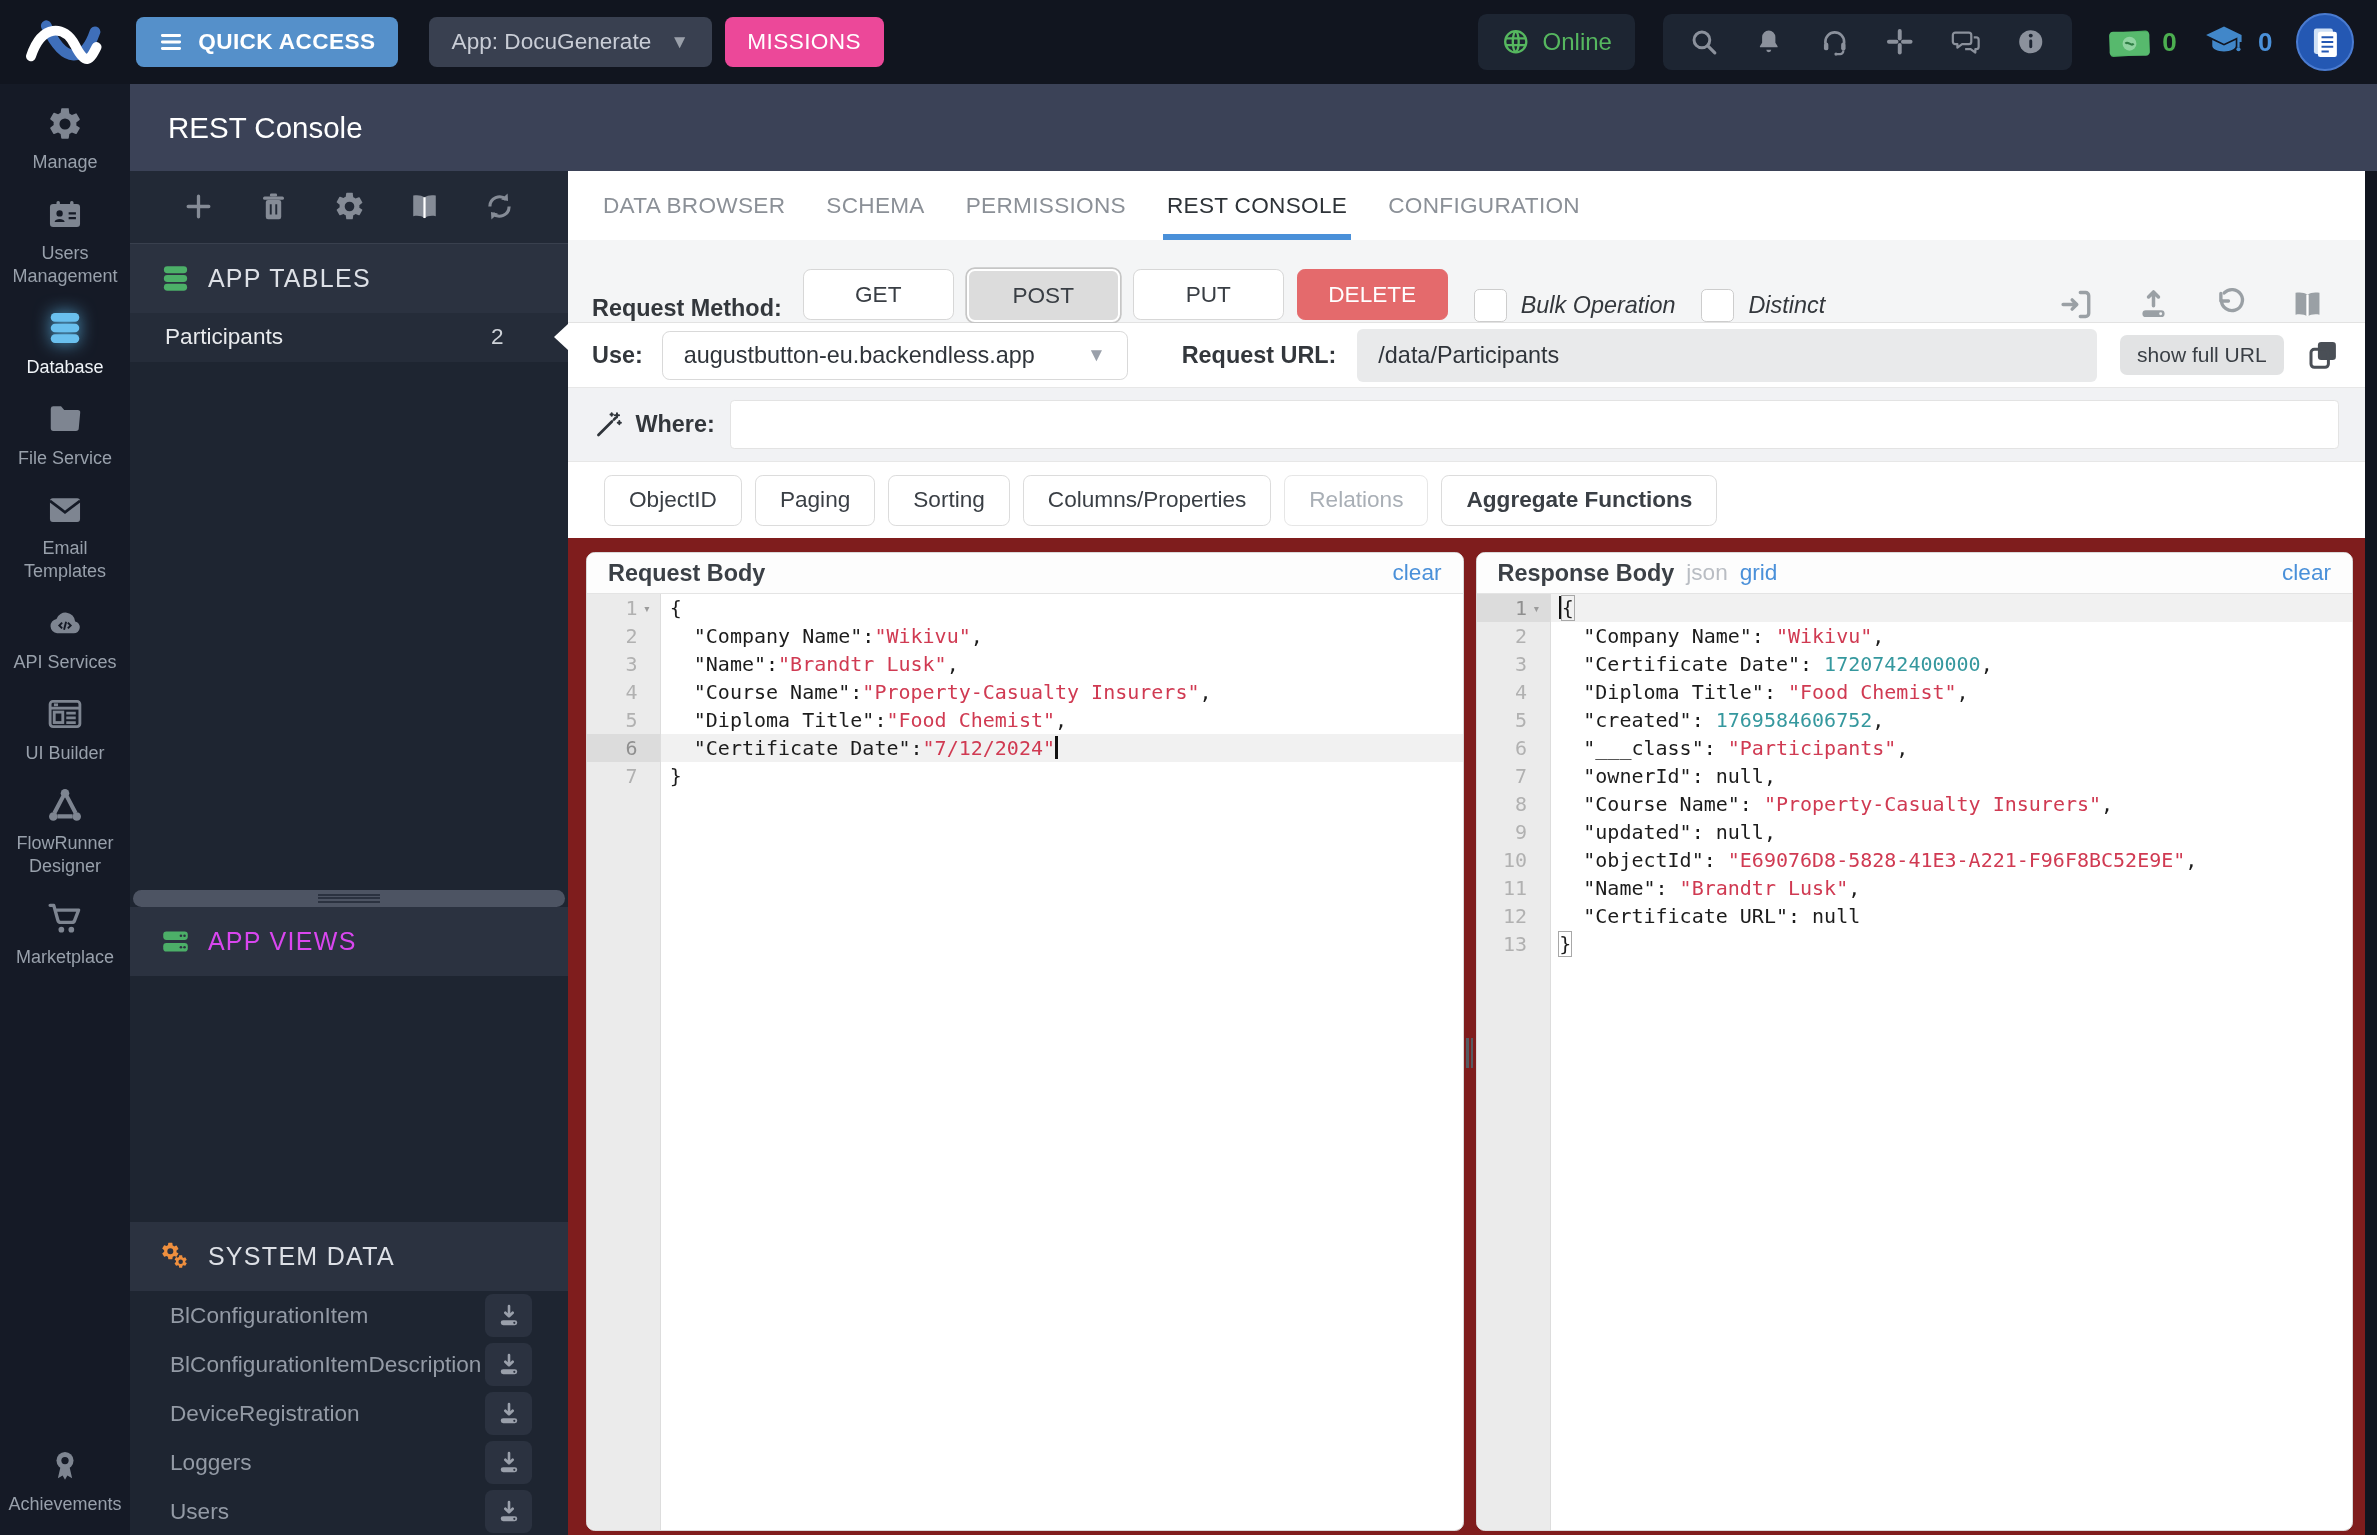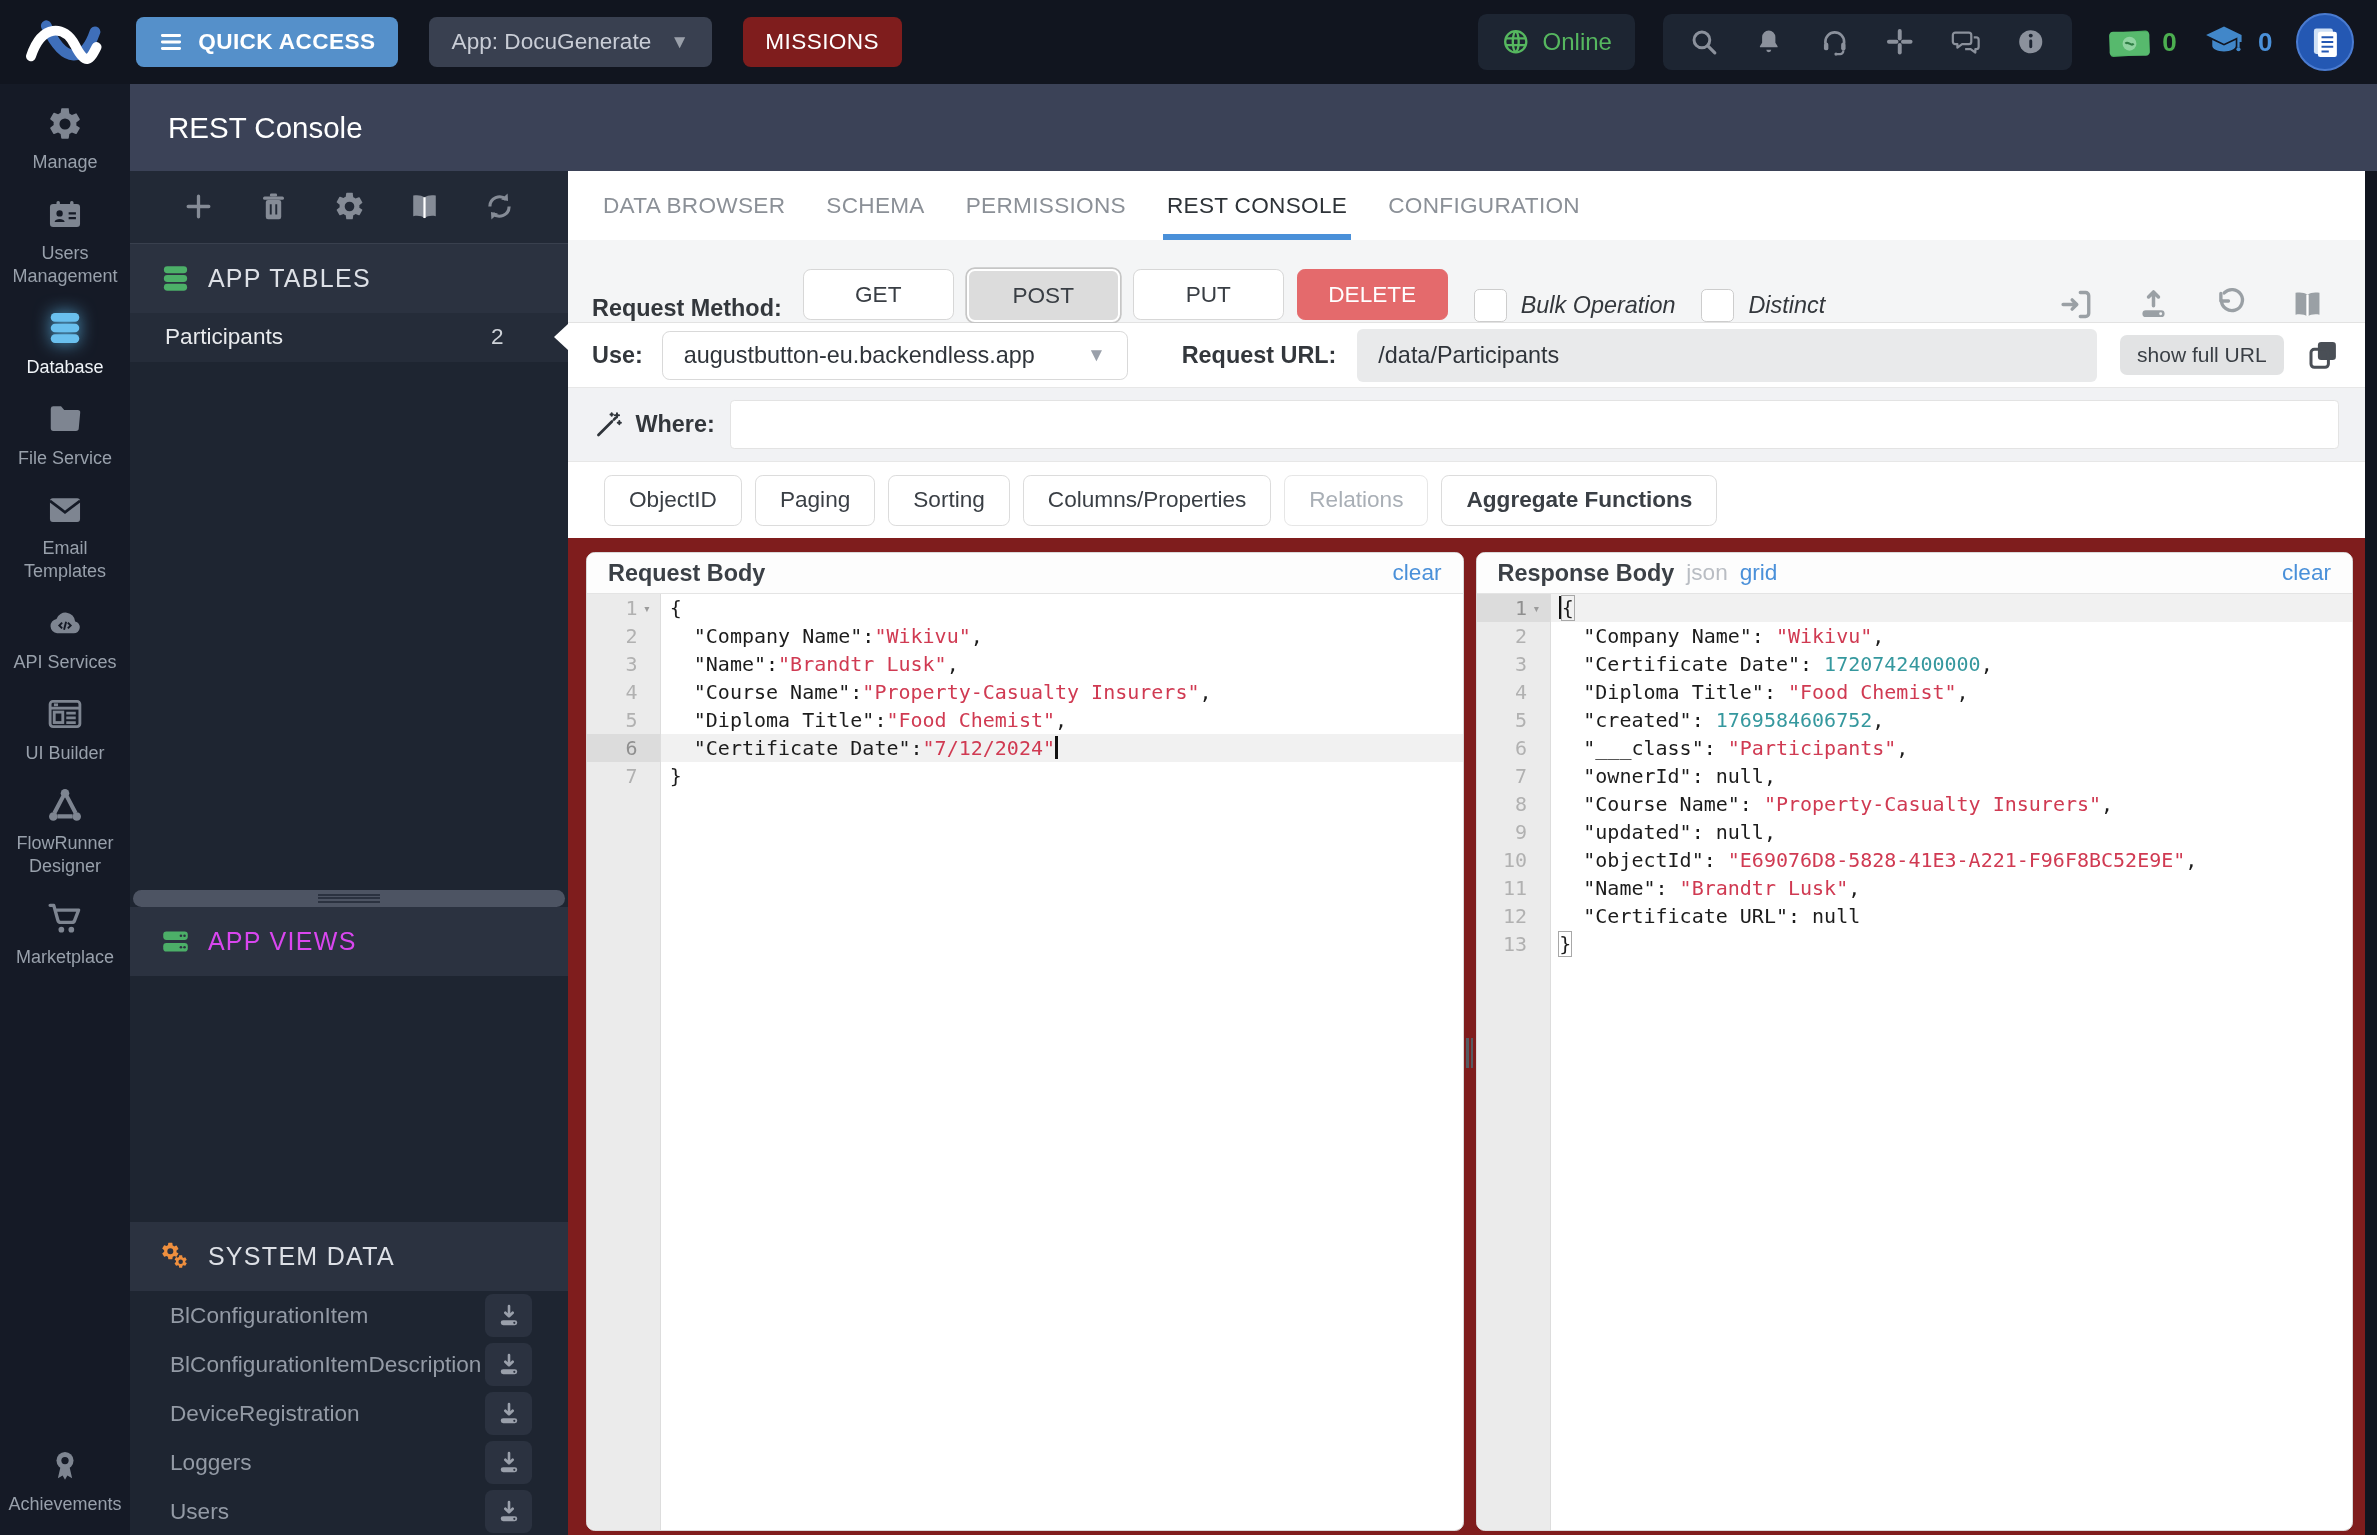--- a/index.html
+++ b/index.html
@@ -8,21 +8,21 @@
   svg.sym{position:absolute;width:0;height:0;}
   .ic{display:inline-block;vertical-align:middle;}
 
   
   .topbar{height:84px;background:#11151f;display:flex;align-items:center;padding:0 22.6px;flex:0 0 auto;}
   .logo{width:80px;height:61px;margin-right:33px;}
   .tb-btn{height:50px;border-radius:7.8px;display:flex;align-items:center;padding:0 22.6px;
     font-size:22.6px;color:#fff;cursor:pointer;}
   .tb-quick{background:#5590ca;font-weight:700;letter-spacing:0.4px;gap:14px;}
   .tb-app{background:#394050;color:#c9cdd6;margin-left:31px;gap:19px;}
-  .tb-missions{background:#7f1d1d;margin-left:31px;letter-spacing:0.4px;}
+  .tb-missions{background:#ec4899;margin-left:13px;letter-spacing:0.4px;}
   .tb-caret{color:#9aa0aa;font-size:19px;}
   .tb-spacer{flex:1;}
   .pill{height:56px;background:#1d2532;border-radius:8.7px;display:flex;align-items:center;}
   .online{padding:0 22.6px;gap:12px;color:#56b75f;font-size:24px;}
   .iconset{margin-left:28px;padding:0 26px;gap:36px;color:#8b919c;}
   .iconset .ic{width:29.5px;height:29.5px;}
   .cnt{font-size:26px;font-weight:700;margin-left:8.7px;}
   .cnt.green{color:#4caf50;}
   .cnt.blue{color:#4a90d9;}
   .bucks{margin-left:33px;width:49px;height:38px;}

